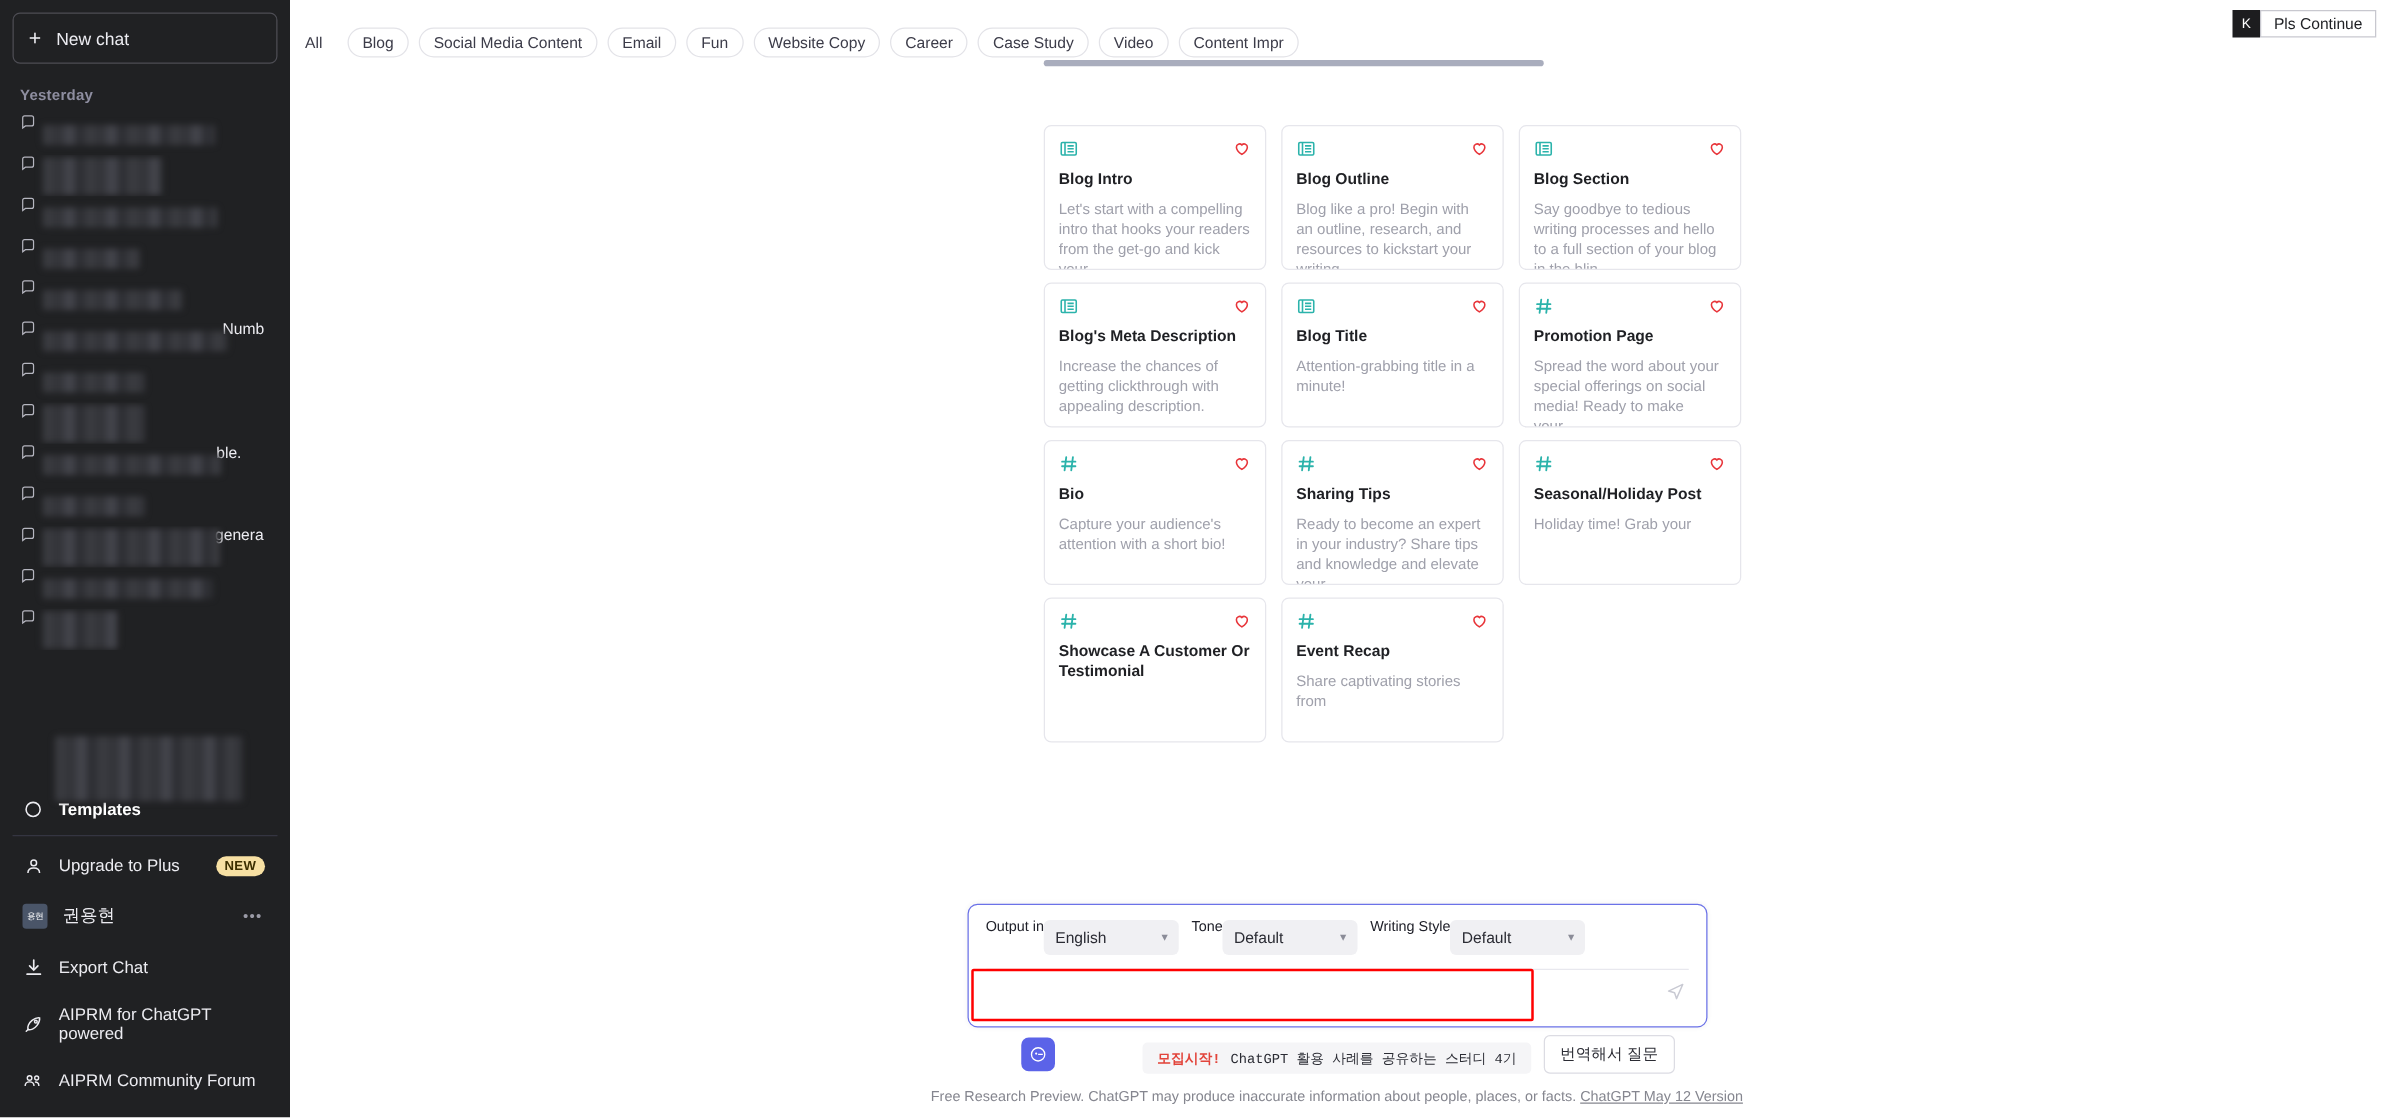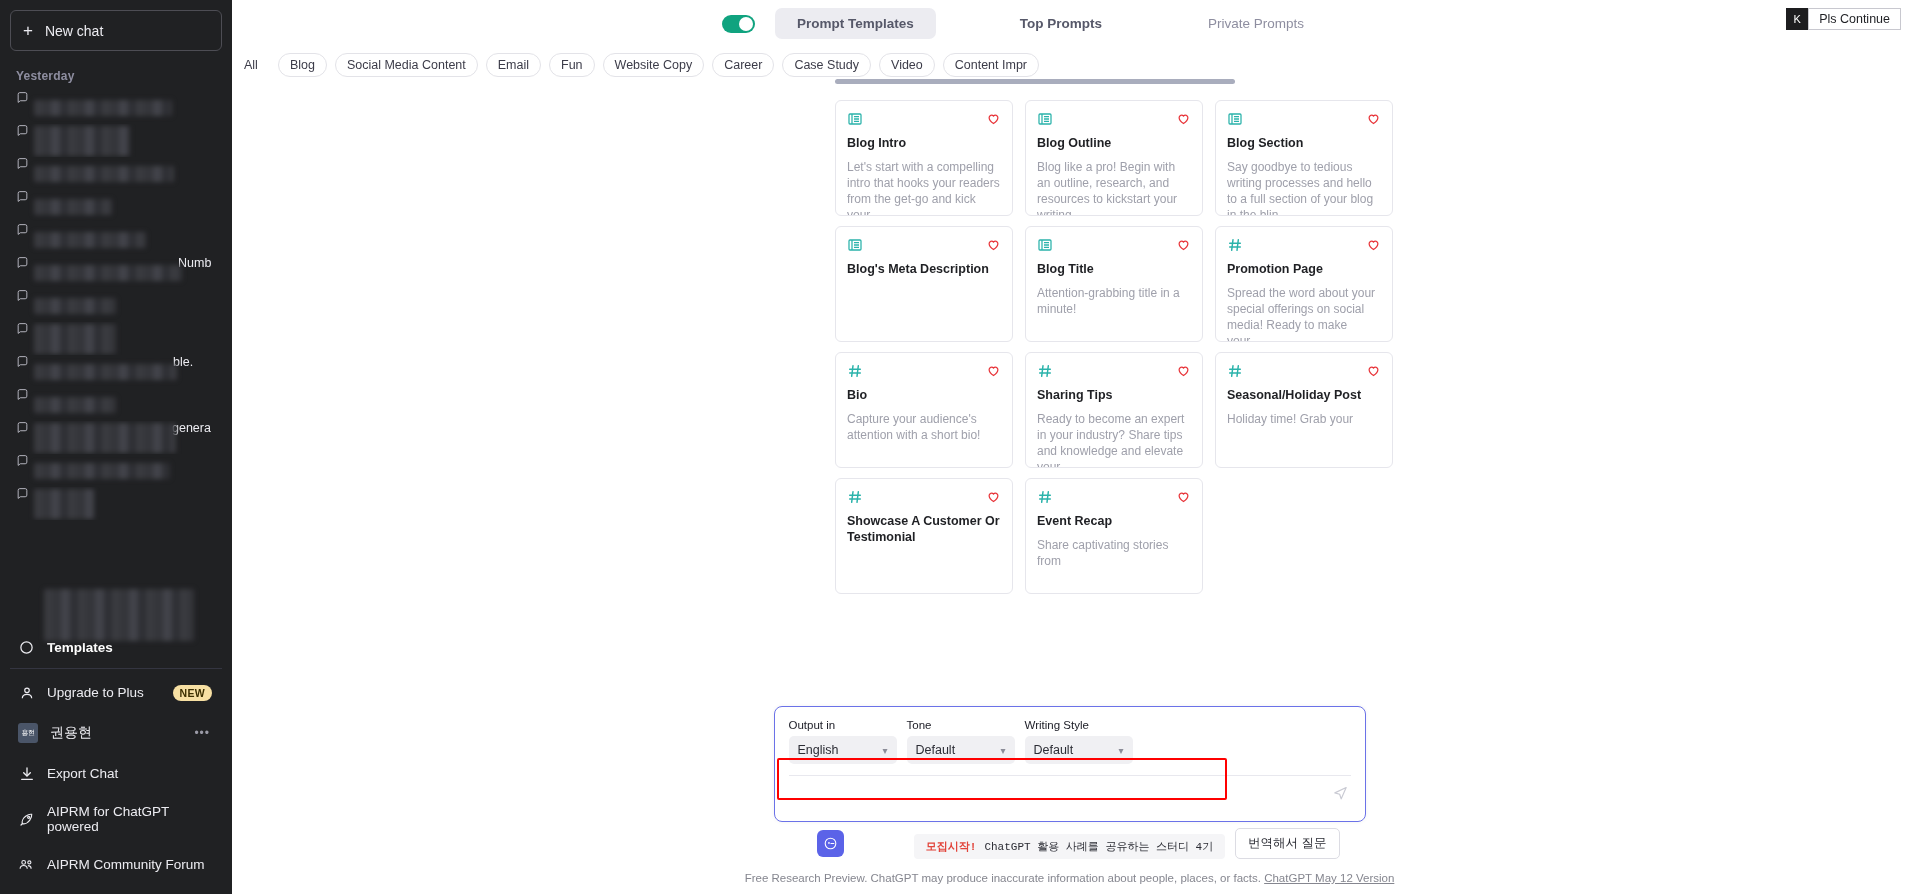--- a/index.html
+++ b/index.html
@@ -158,21 +158,21 @@
     background: linear-gradient(180deg, rgba(255,255,255,0) 0%, #fff 22%);
     padding-bottom: 10px;
   }
   .composer {
     width: 592px; margin: 0 auto; position: relative;
     border: 1px solid #6b72e8; border-radius: 8px;
     background: #fff; padding: 12px 14px 10px 14px;
     box-shadow: 0 0 4px rgba(0,0,0,.05);
   }
   .selects { display: flex; gap: 10px; }
-  .select-group { display: flex; flex-direction: column; }
+  .select-group { display: flex; flex-direction: row; }
   .select-label { font-size: 11.5px; color: #20212a; margin-bottom: 5px; font-weight: 400; }
   .select-box {
     background: #f0f0f3; border-radius: 5px; border: none;
     padding: 7px 9px; font-size: 12.5px; color: #2b2c34;
     display: flex; align-items: center; justify-content: space-between;
     cursor: pointer; min-width: 108px;
   }
   .caret { color: #8b8c98; margin-left: 14px; font-size: 10px; }
   .input-row {
     margin-top: 11px; border-top: 1px solid #e8e8ee;
@@ -411,30 +411,20 @@
   </div>
 
   <div class="main">
 
     <div class="ext-btn">
       <span class="ext-avatar">K</span>
       <span class="ext-label">Pls Continue</span>
     </div>
 
     <div class="aiprm-header">
-      <div class="tabs-row">
-        <div class="toggle">
-            <span class="knob"></span>
-          </div>
-        <div class="tab active">Prompt Templates</div>
-        <div class="tab-gap"></div>
-        <div class="tab">Top Prompts</div>
-        <div class="tab-gap"></div>
-        <div class="tab muted">Private Prompts</div>
-      </div>
 
       <div class="chips-wrap">
         <div class="chips" id="chips">
             <div class="chip active">All</div>
             <div class="chip">Blog</div>
             <div class="chip">Social Media Content</div>
             <div class="chip">Email</div>
             <div class="chip">Fun</div>
             <div class="chip">Website Copy</div>
             <div class="chip">Career</div>
@@ -502,20 +492,21 @@
                 <line x1="7.5" y1="4.5" x2="7.5" y2="19.5"></line>
                 <line x1="10.5" y1="8.5" x2="18" y2="8.5"></line>
                 <line x1="10.5" y1="12" x2="18" y2="12"></line>
                 <line x1="10.5" y1="15.5" x2="18" y2="15.5"></line>
               </svg></span>
             <span class="heart"><svg width="15" height="15" viewBox="0 0 24 24" fill="none" stroke="#e8353a" stroke-width="2">
                 <path d="M12 20s-7-4.5-7-9.2A4 4 0 0 1 12 8a4 4 0 0 1 7 2.8C19 15.5 12 20 12 20z"></path>
               </svg></span>
           </div>
           <div class="card-title">Blog's Meta Description</div>
+          <div class="card-desc">Increase the chances of getting clickthrough with appealing description.</div>
         </div>
         <div class="card">
           <div class="card-top">
             <span class="card-icon"><svg width="16" height="16" viewBox="0 0 24 24" fill="none" stroke="currentColor" stroke-width="1.9">
                 <rect x="3" y="4.5" width="18" height="15" rx="1.5"></rect>
                 <line x1="7.5" y1="4.5" x2="7.5" y2="19.5"></line>
                 <line x1="10.5" y1="8.5" x2="18" y2="8.5"></line>
                 <line x1="10.5" y1="12" x2="18" y2="12"></line>
                 <line x1="10.5" y1="15.5" x2="18" y2="15.5"></line>
               </svg></span>

